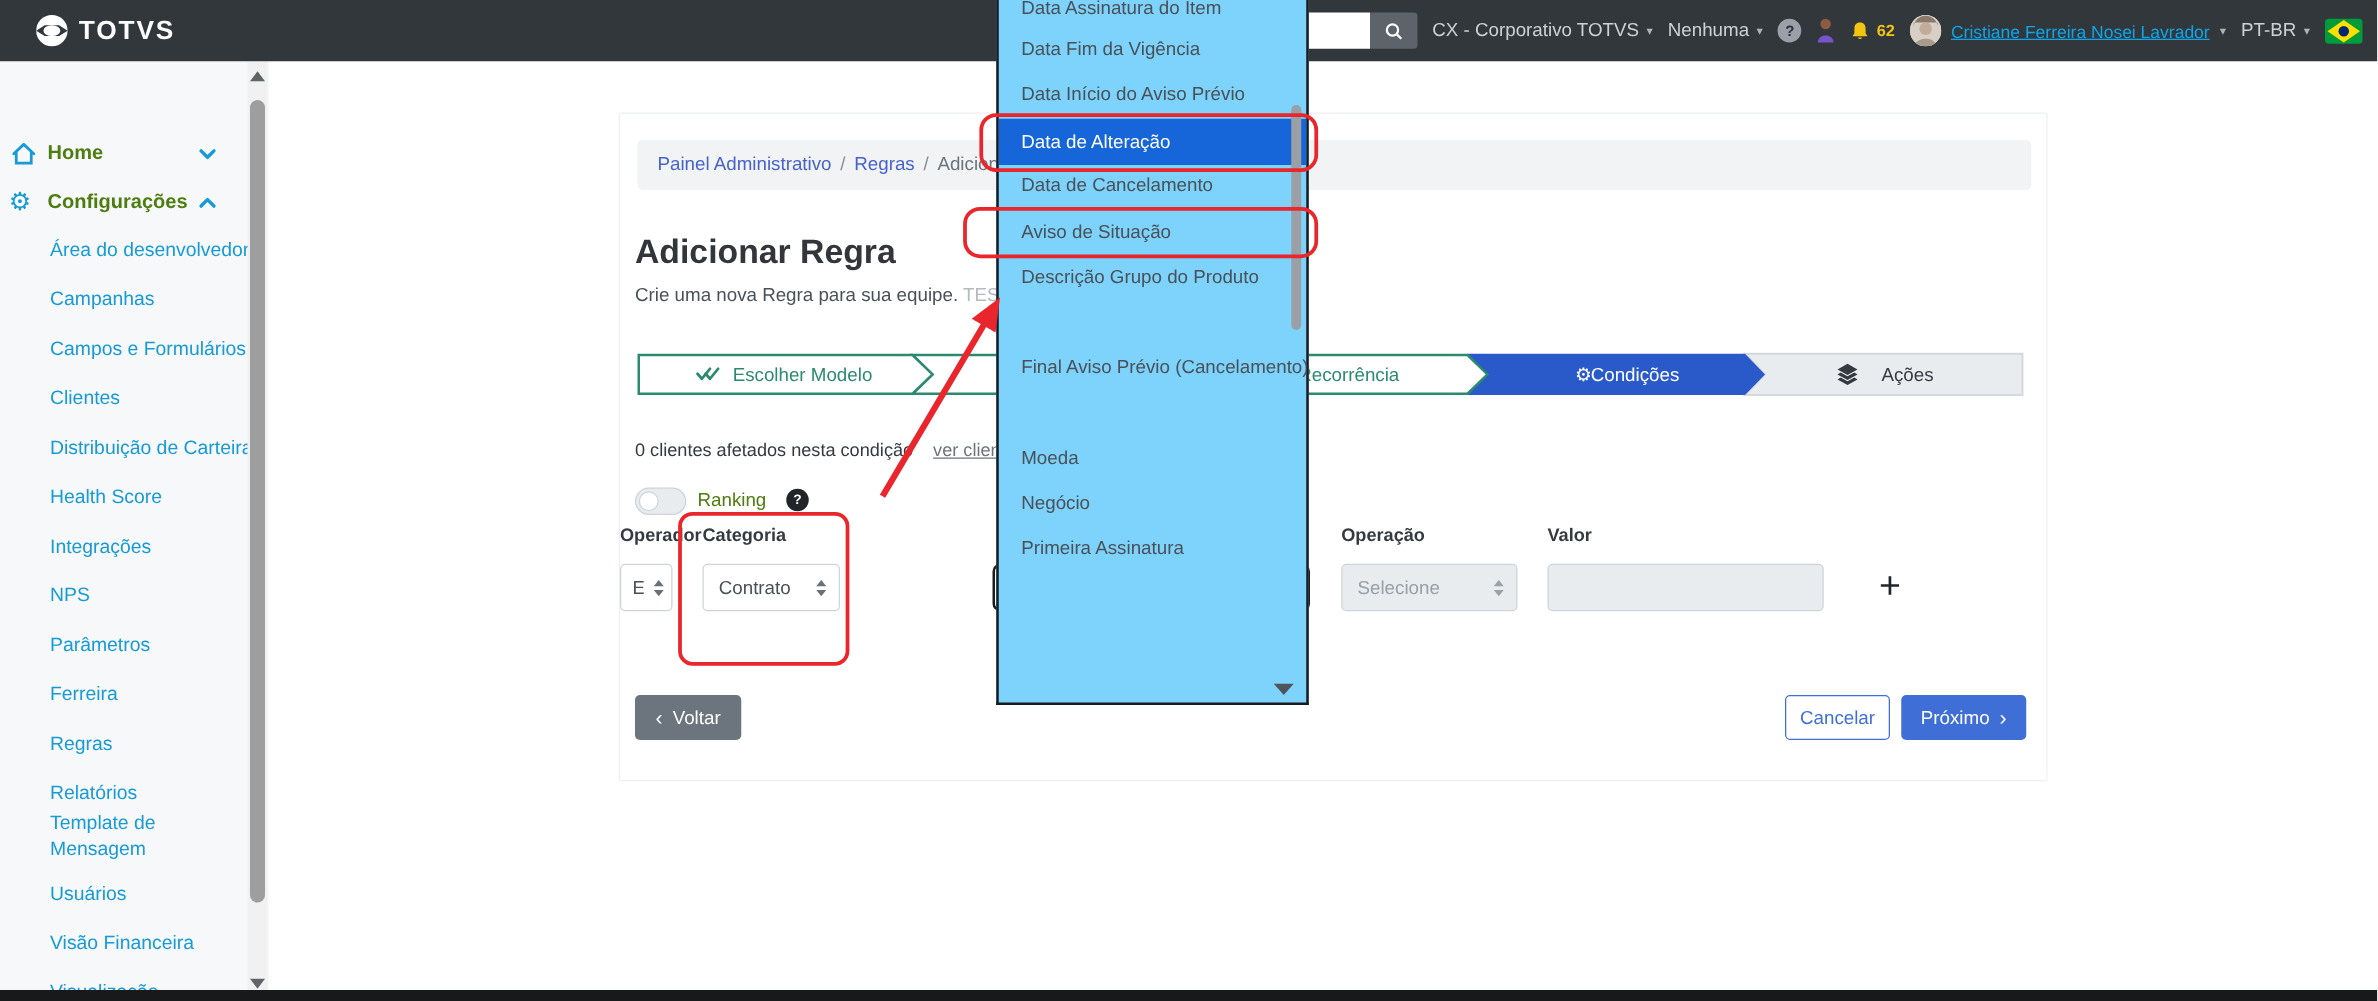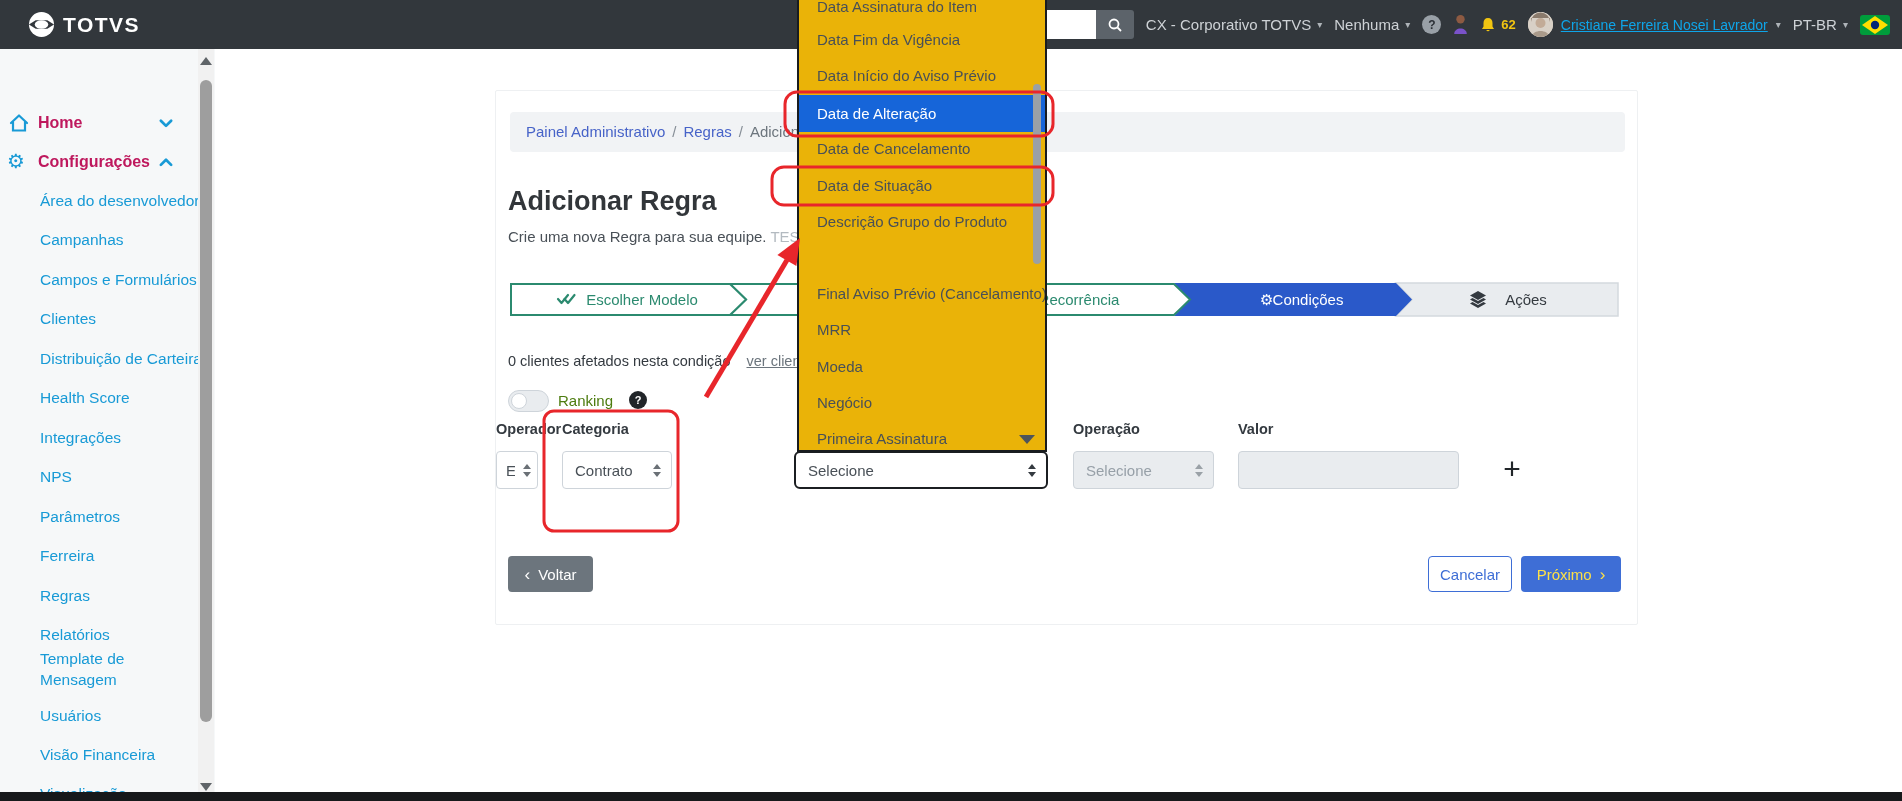--- a/index.html
+++ b/index.html
@@ -21,21 +21,21 @@
   .help-circle { width:19px; height:19px; border-radius:50%; background:#99a0a7; color:#2b3036; font-size:12px; font-weight:bold; display:flex; align-items:center; justify-content:center; cursor:pointer; }
   .notif { display:flex; align-items:center; gap:5px; cursor:pointer; }
   .notif-count { color:#f2c511; font-size:13px; font-weight:bold; }
   .avatar { width:25px; height:25px; border-radius:50%; overflow:hidden; background:#d8d0c6; }
   .user-dd { display:flex; align-items:center; gap:8px; cursor:pointer; }
   .user-name { color:#0ea5e9; font-size:14px; white-space:nowrap;text-decoration:underline; }
   .flag { position:relative; width:30px; height:20px; border-radius:3px; background:#009c3b; overflow:hidden; cursor:default; }
 
   
   .sidebar { position:absolute; left:0; top:49px; width:215px; height:752px; background:#f6f8f9; z-index:5; }
-  .sb-top { position:absolute; left:38px; height:22px; line-height:22px; font-size:16px; font-weight:bold; color:#be185d; cursor:pointer; white-space:nowrap; }
+  .sb-top { position:absolute; left:38px; height:22px; line-height:22px; font-size:16px; font-weight:bold; color:#4d7c0f; cursor:pointer; white-space:nowrap; }
   .sb-sub { position:absolute; left:40px; height:20px; line-height:20px; font-size:15.5px; color:#189ad6; cursor:pointer; white-space:nowrap; }
   .sb-icon { position:absolute; left:7px; width:24px; height:24px; }
   .sb-chev { position:absolute; left:158px; width:16px; height:16px; cursor:pointer; }
   .sb-scroll { position:absolute; left:198px; top:49px; width:16px; height:752px; background:#f1f1f1; z-index:6; }
   .sb-thumb { position:absolute; left:2px; top:31px; width:12px; height:642px; background:#9e9e9e; border-radius:6px; cursor:pointer; }
   .tri-up-sb { width:0; height:0; border-left:6px solid transparent; border-right:6px solid transparent; border-bottom:8px solid #5f6468; position:absolute; left:2px; top:8px; }
   .tri-dn-sb { width:0; height:0; border-left:6px solid transparent; border-right:6px solid transparent; border-top:8px solid #5f6468; position:absolute; left:2px; bottom:10px; }
 
   
   .card { position:absolute; left:495px; top:90px; width:1143px; height:535px; background:#fff; border:1px solid #eef0f2; border-radius:2px; z-index:1; }
@@ -58,25 +58,25 @@
   .sel.disabled { background:#e9ecef; color:#97a0a8; cursor:default; }
   .sel.focused { border:2px solid #1b1e21; border-radius:6px; }
   .arrows { display:flex; flex-direction:column; gap:3px; margin-left:8px; }
   .tu { width:0; height:0; border-left:4px solid transparent; border-right:4px solid transparent; border-bottom:5px solid #6a7076; }
   .td { width:0; height:0; border-left:4px solid transparent; border-right:4px solid transparent; border-top:5px solid #6a7076; }
   .valor-input { position:absolute; left:1238px; top:451px; width:221px; height:38px; background:#e9ecef; border:1px solid #ced4da; border-radius:4px; z-index:2; }
   .plus-btn { position:absolute; left:1496px; top:453px; width:32px; height:34px; font-size:30px; font-weight:300; color:#212529; text-align:center; line-height:32px; cursor:pointer; z-index:2; }
   .btn { position:absolute; top:556px; height:36px; border-radius:4px; font-size:15px; display:flex; align-items:center; justify-content:center; gap:8px; cursor:pointer; z-index:2; white-space:nowrap; }
   .btn-back { left:508px; width:85px; background:#6c757d; color:#fff; }
   .btn-cancel { left:1428px; width:84px; background:#fff; color:#3e6ed6; border:1px solid #3e6ed6; }
-  .btn-next { left:1521px; width:100px; background:#3e6ed6; color:#fde047; }
+  .btn-next { left:1521px; width:100px; background:#3e6ed6; color:#ffffff; }
   .chev-glyph { font-size:17px; line-height:1; }
 
   
-  .dd-list { position:absolute; left:797px; top:0; width:250px; height:452px; background:#eab308; border:2px solid #191c1f; border-top:none; z-index:40; overflow:hidden; }
+  .dd-list { position:absolute; left:797px; top:0; width:250px; height:564px; background:#7dd3fc; border:2px solid #191c1f; border-top:none; z-index:40; overflow:hidden; }
   .dd-item { position:absolute; left:0; right:0; height:36px; line-height:36px; padding-left:18px; font-size:15px; color:#495057; cursor:pointer; white-space:nowrap; }
   .dd-item.hl { height:37px; line-height:37px; background:#1665d9; color:#fff; }
   .dd-thumb { position:absolute; right:4px; top:84px; width:8px; height:180px; background:#9aa0a6; border-radius:4px; cursor:pointer; }
   .dd-down { position:absolute; right:10px; bottom:6px; width:0; height:0; border-left:8px solid transparent; border-right:8px solid transparent; border-top:9px solid #4e555b; }
 
   .bottom-bar { position:absolute; left:0; top:792px; width:1902px; height:9px; background:#17191b; z-index:45; }
   .annot { position:absolute; left:0; top:0; width:1902px; height:801px; z-index:50; pointer-events:none; }
 </style>
 </head>
 <body>
@@ -293,24 +293,23 @@
     <span>Próximo</span>
     <span class="chev-glyph">›</span>
   </div>
 
   <div class="dd-list">
     <div class="dd-item" style="top:-11px;">Data Assinatura do Item</div>
     <div class="dd-item" style="top:58px;">Data Início do Aviso Prévio</div>
     <div class="dd-item" style="top:22px;">Data Fim da Vigência</div>
     <div class="dd-item hl" style="top:95px;">Data de Alteração</div>
     <div class="dd-item" style="top:131px;">Data de Cancelamento</div>
-    <div class="dd-item" style="top:168px;">Data de Situação</div>
+    <div class="dd-item" style="top:168px;">Aviso de Situação</div>
     <div class="dd-item" style="top:204px;">Descrição Grupo do Produto</div>
     <div class="dd-item" style="top:276px;">Final Aviso Prévio (Cancelamento)</div>
-    <div class="dd-item" style="top:312px;">MRR</div>
     <div class="dd-item" style="top:385px;">Negócio</div>
     <div class="dd-item" style="top:349px;">Moeda</div>
     <div class="dd-item" style="top:421px;">Primeira Assinatura</div>
     <div class="dd-thumb"></div>
     <div class="dd-down"></div>
   </div>
 
   <div class="bottom-bar"></div>
 
   <svg class="annot" viewBox="0 0 1902 801">

